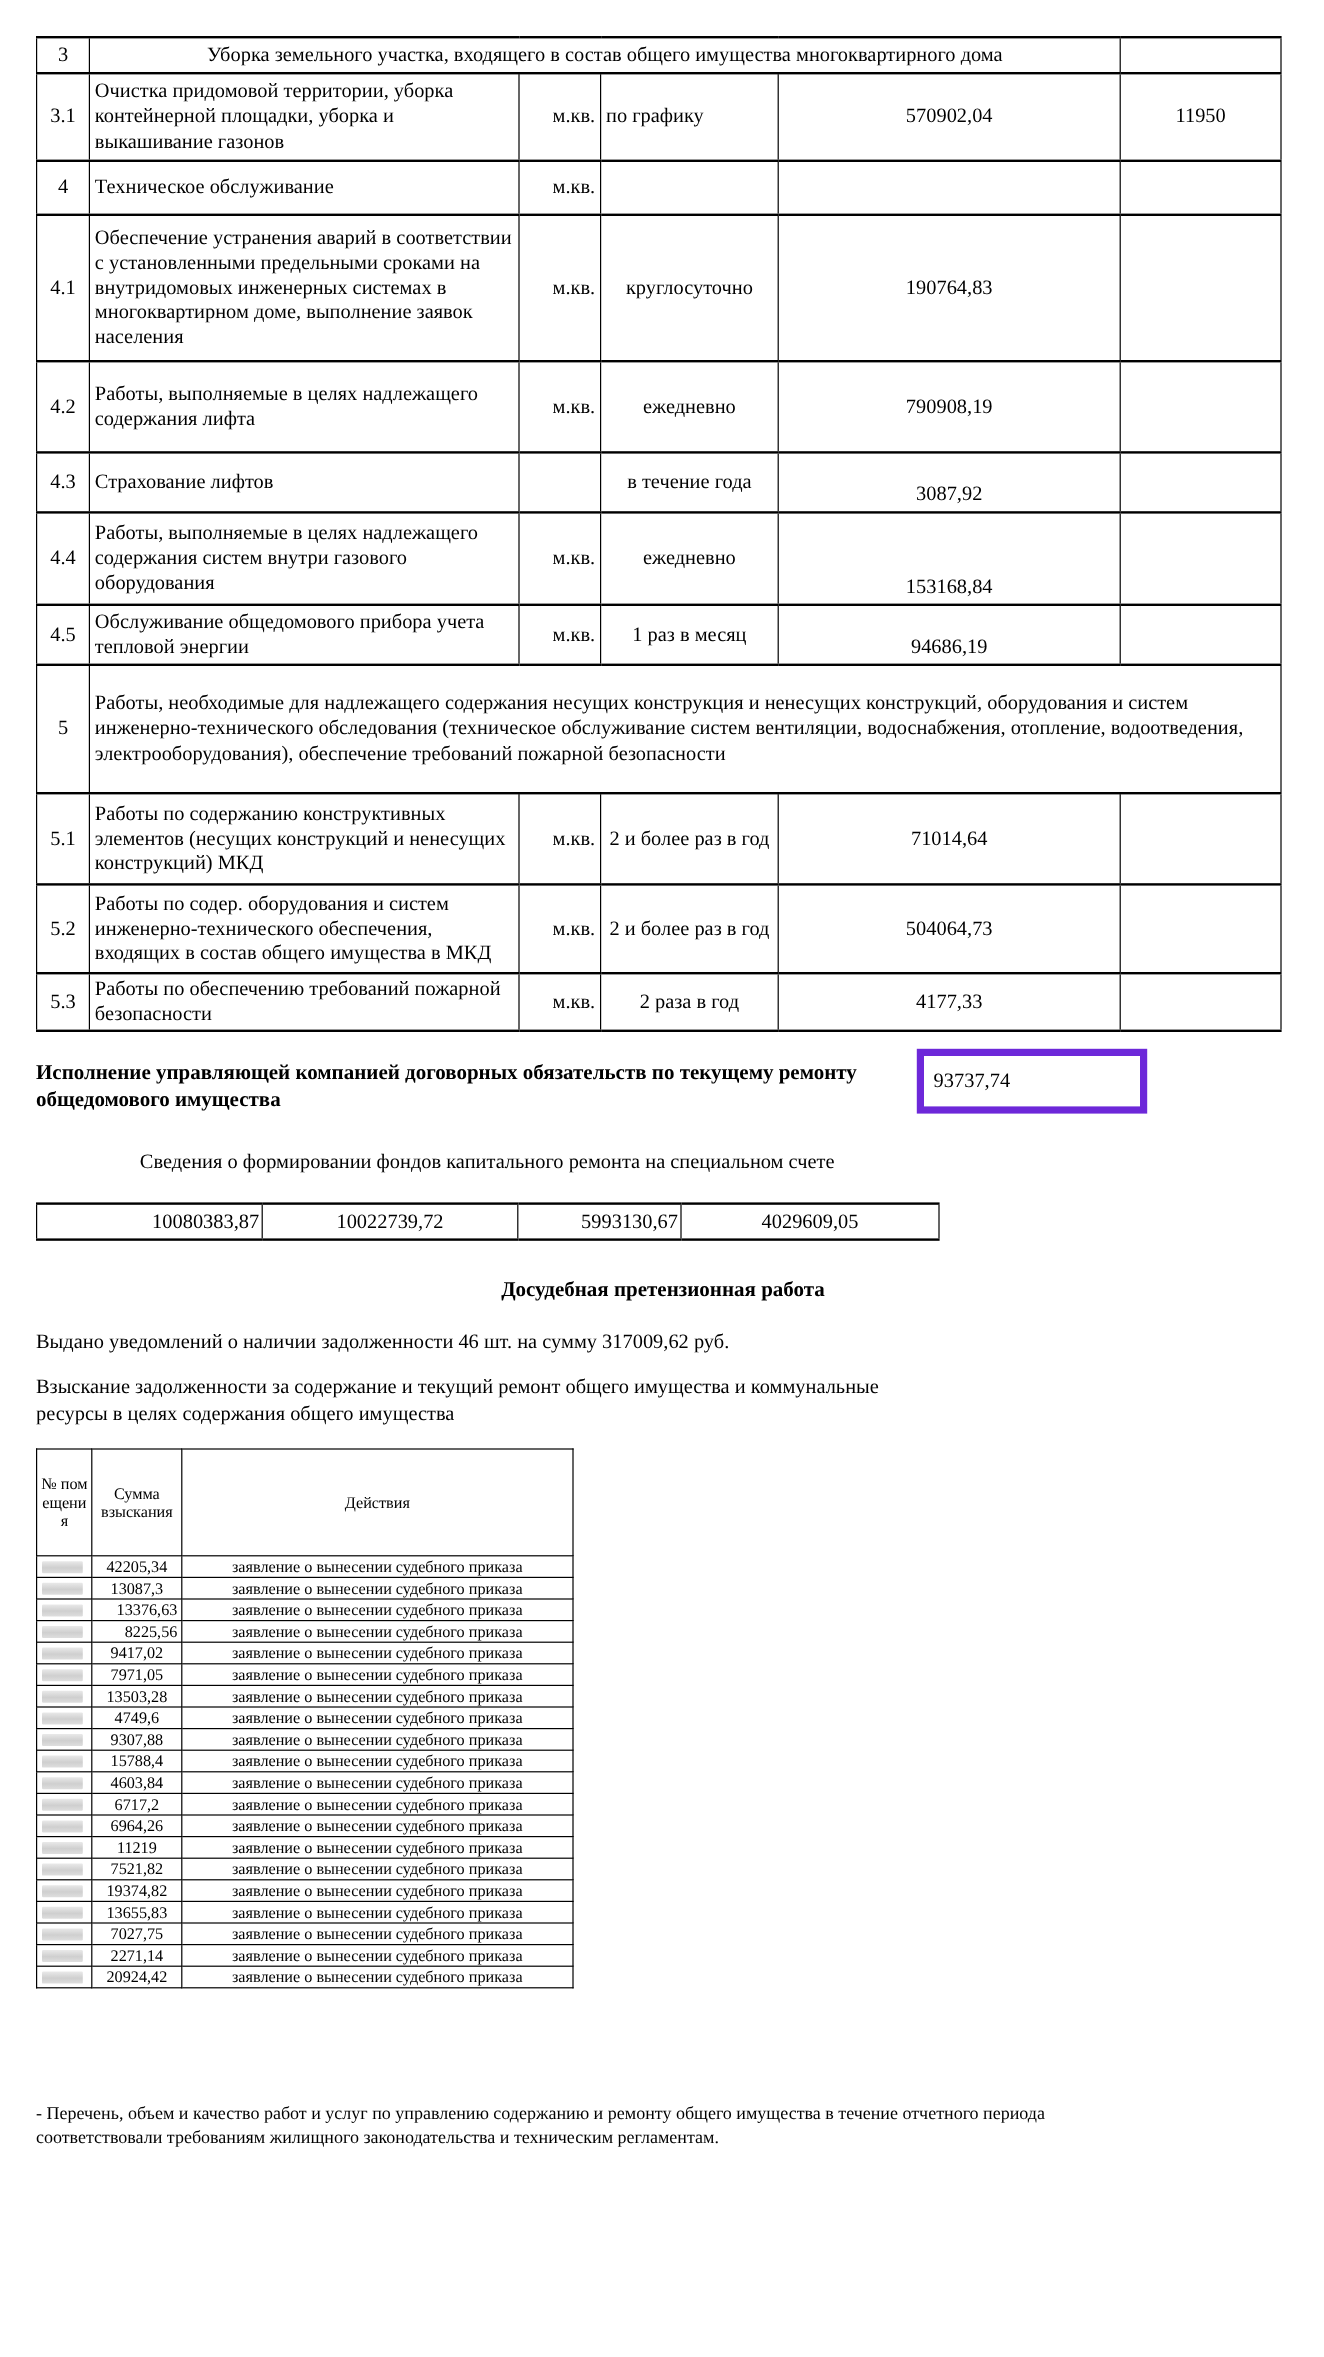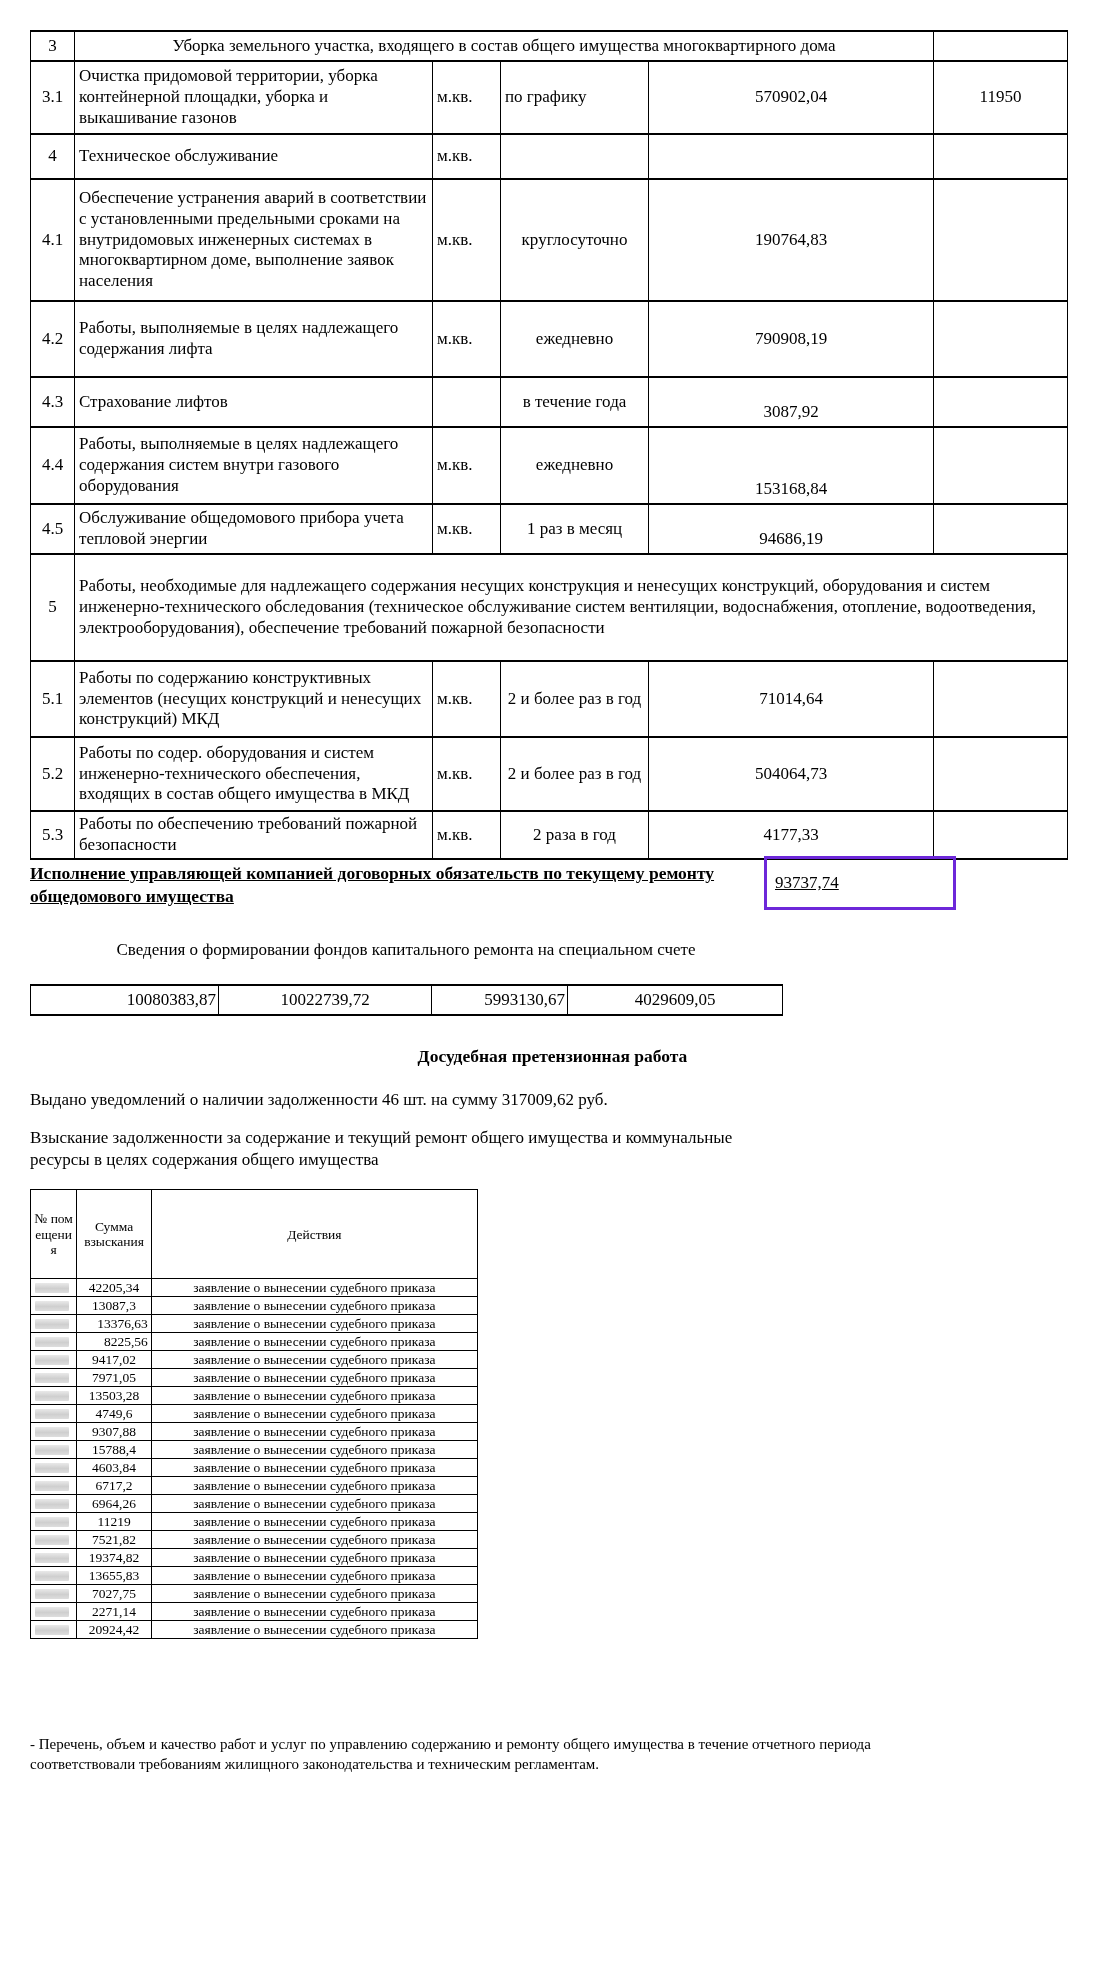--- a/index.html
+++ b/index.html
@@ -14,33 +14,33 @@
 
   
   #main-table{width:1037px;}
   #main-table td{
     border-left:1px solid #000;border-right:1px solid #000;
     border-top:2px solid #000;border-bottom:2px solid #000;
     padding:2px 4px;font-size:17px;line-height:1.22;vertical-align:middle;
     overflow:hidden;
   }
   #main-table .c-num{text-align:center;}
-  #main-table .c-unit{text-align:left;}
+  #main-table .c-unit{text-align:right;}
   #main-table .c-period{text-align:center;padding:2px 1px;}
   #main-table .c-period.t-left{text-align:left;padding-left:4px;}
   #main-table .c-val{text-align:center;}
   #main-table .c-val.v-low{vertical-align:bottom;padding-bottom:3px;}
   #main-table .c-extra{text-align:center;}
   #main-table .t-center{text-align:center;}
 
   
-  .repair-row{display:flex;align-items:center;width:980px;text-decoration:underline;}
+  .repair-row{display:flex;align-items:flex-end;margin-top:18px;width:980px;}
   .repair-label{width:712px;font-weight:bold;font-size:17.5px;line-height:1.32;margin:0;}
   .value-box{
-    border:3px solid #6d28d9;width:192px;height:54px;margin-left:22px;margin-top:-4px;
+    border:6px solid #6d28d9;width:192px;height:54px;margin-left:22px;margin-top:-4px;
     box-sizing:border-box;display:flex;align-items:center;padding-left:8px;font-size:17px;
   }
 
   
   .center-heading{width:752px;text-align:center;font-size:17px;margin:30px 0 0 0;}
   #fund-table{width:752px;margin-top:24px;}
   #fund-table td{
     border-left:1px solid #000;border-right:1px solid #000;
     border-top:2px solid #000;border-bottom:2px solid #000;
     font-size:17px;line-height:1.3;padding:2px 6px;overflow:hidden;

